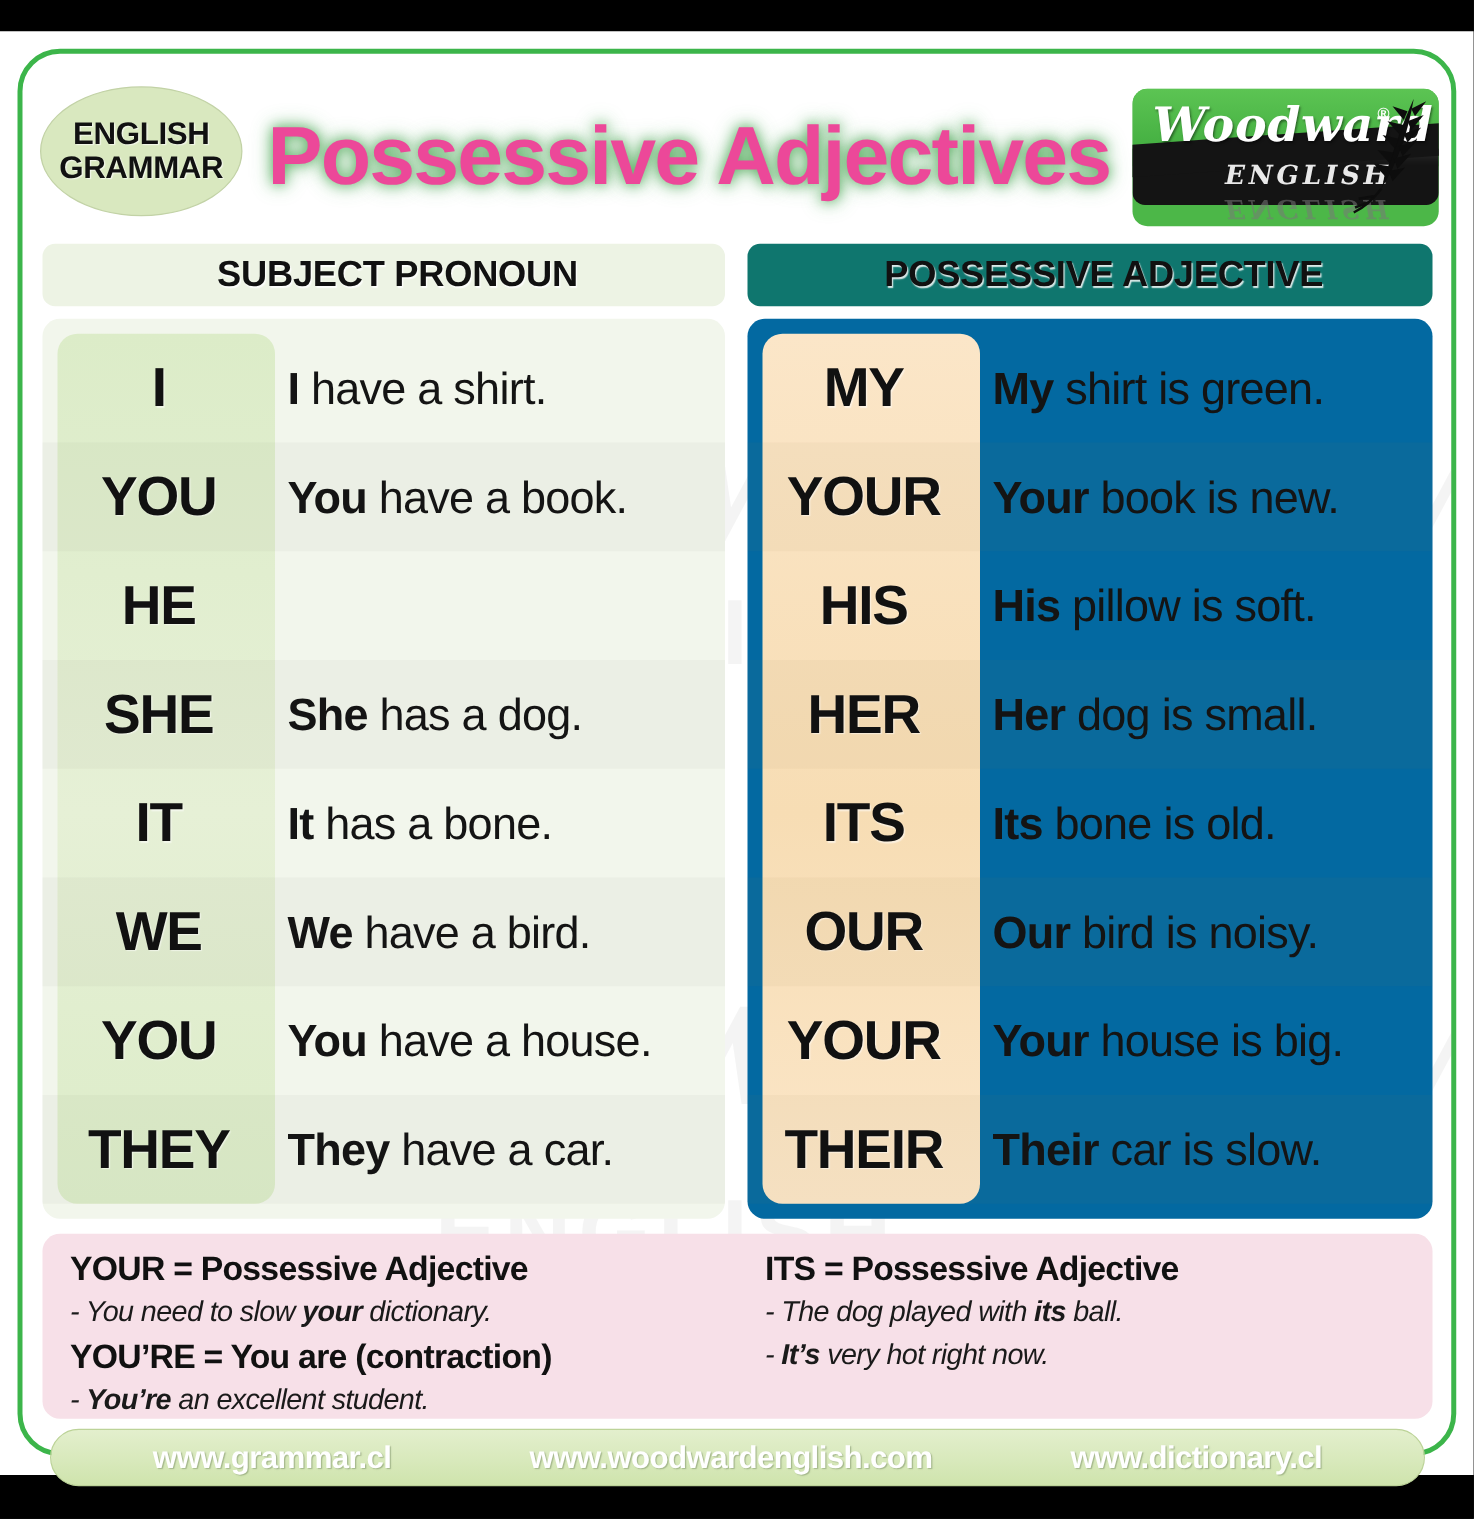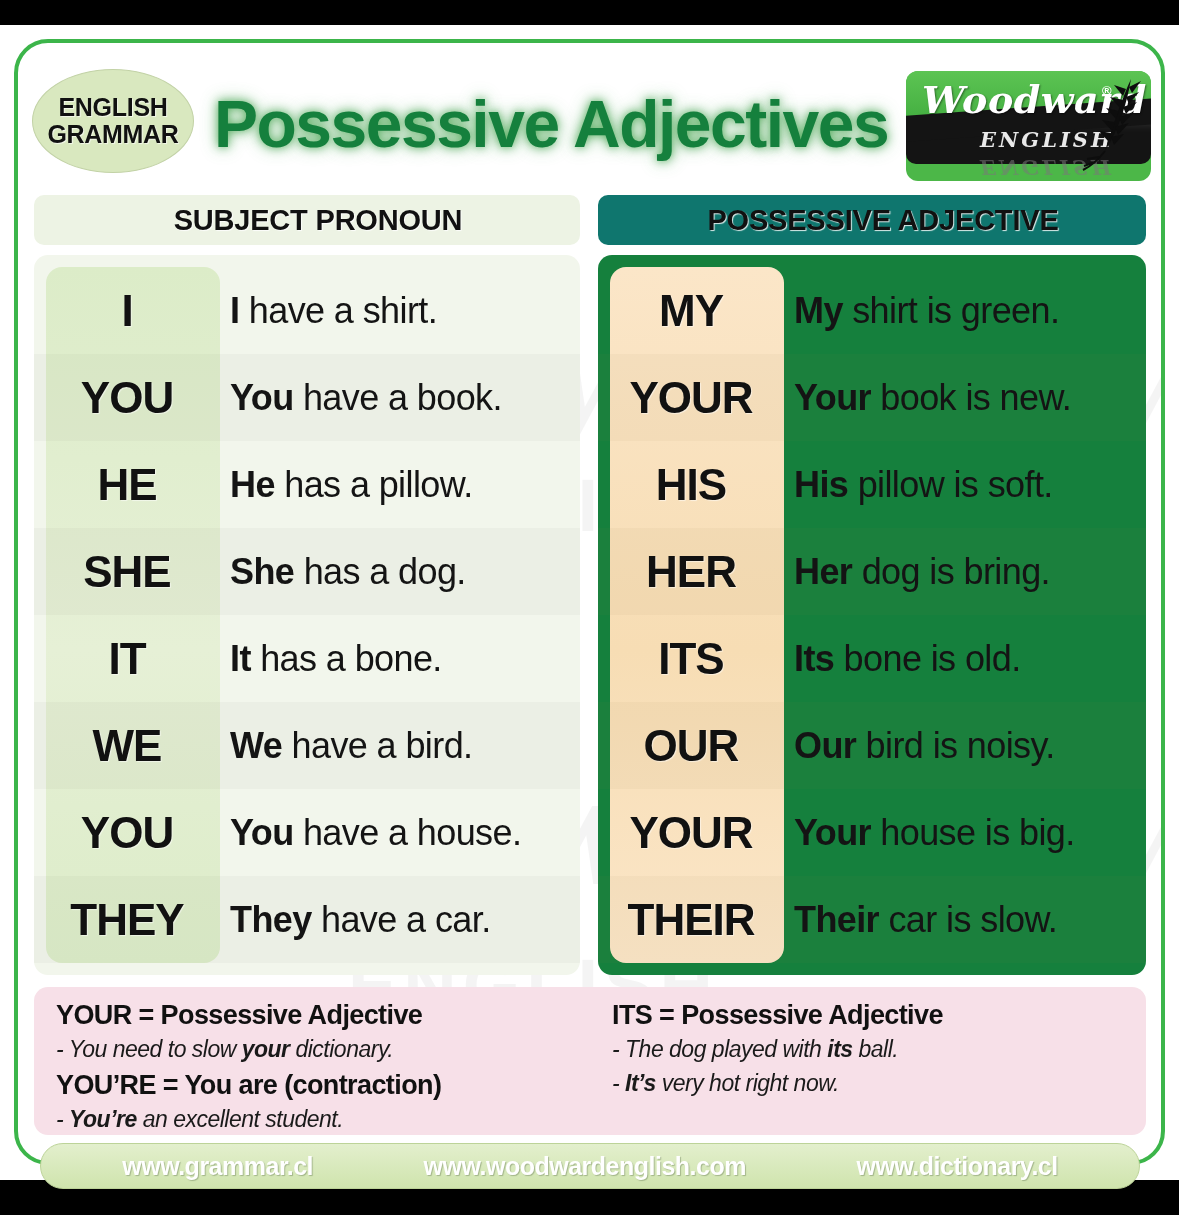--- a/index.html
+++ b/index.html
@@ -63,21 +63,21 @@
   #badge span {
     font-size: 25px; font-weight: bold; color: #111;
     letter-spacing: -0.3px;
     text-shadow: 1px 1px 1px rgba(255,255,255,0.7);
   }
 
   #title {
     position: absolute; left: 196px; top: 36px;
     width: 690px; height: 90px;
     display: flex; align-items: center;
-    font-size: 66px; font-weight: bold; color: #15803d;
+    font-size: 66px; font-weight: bold; color: #ec4899;
     letter-spacing: -1.5px;
     text-shadow: 0 0 10px rgba(60,160,70,0.85), 0 0 18px rgba(60,160,70,0.45);
   }
 
   #logo {
     position: absolute; left: 888px; top: 28px;
     width: 245px; height: 110px;
     border-radius: 12px;
     overflow: hidden;
     background: #4cb748;
@@ -137,21 +137,21 @@
   }
   #head-left  { left: 16px;  width: 546px; background: #edf3e4; }
   #head-right { left: 580px; width: 548px; background: #0f766e; }
 
   
   .panel {
     position: absolute; top: 212px; height: 720px;
     border-radius: 14px;
   }
   #panel-left  { left: 16px;  width: 546px; background: #f2f6ec; }
-  #panel-right { left: 580px; width: 548px; background: #15803d; }
+  #panel-right { left: 580px; width: 548px; background: #0369a1; }
 
   .pill {
     position: absolute; top: 12px; left: 12px;
     width: 174px; height: 696px;
     border-radius: 16px;
   }
   #panel-left  .pill { background: linear-gradient(180deg,#dcecc8,#e6f0d6 55%,#dcecc8); }
   #panel-right .pill { background: linear-gradient(180deg,#fbe6c8,#f7ddb4 55%,#fbe6c8); }
 
   .rows { position: absolute; left: 0; top: 12px; width: 100%; height: 696px; }
@@ -281,21 +281,20 @@
           <div class="row">
             <div class="key">I</div>
             <div class="sent"><b>I</b><span> have a shirt.</span></div>
           </div>
           <div class="row">
             <div class="key">YOU</div>
             <div class="sent"><b>You</b><span> have a book.</span></div>
           </div>
           <div class="row">
             <div class="key">HE</div>
-            <div class="sent"><b>He</b><span> has a pillow.</span></div>
           </div>
           <div class="row">
             <div class="key">SHE</div>
             <div class="sent"><b>She</b><span> has a dog.</span></div>
           </div>
           <div class="row">
             <div class="key">IT</div>
             <div class="sent"><b>It</b><span> has a bone.</span></div>
           </div>
           <div class="row">
@@ -323,21 +322,21 @@
           <div class="row">
             <div class="key">YOUR</div>
             <div class="sent"><b>Your</b><span> book is new.</span></div>
           </div>
           <div class="row">
             <div class="key">HIS</div>
             <div class="sent"><b>His</b><span> pillow is soft.</span></div>
           </div>
           <div class="row">
             <div class="key">HER</div>
-            <div class="sent"><b>Her</b><span> dog is bring.</span></div>
+            <div class="sent"><b>Her</b><span> dog is small.</span></div>
           </div>
           <div class="row">
             <div class="key">ITS</div>
             <div class="sent"><b>Its</b><span> bone is old.</span></div>
           </div>
           <div class="row">
             <div class="key">OUR</div>
             <div class="sent"><b>Our</b><span> bird is noisy.</span></div>
           </div>
           <div class="row">

